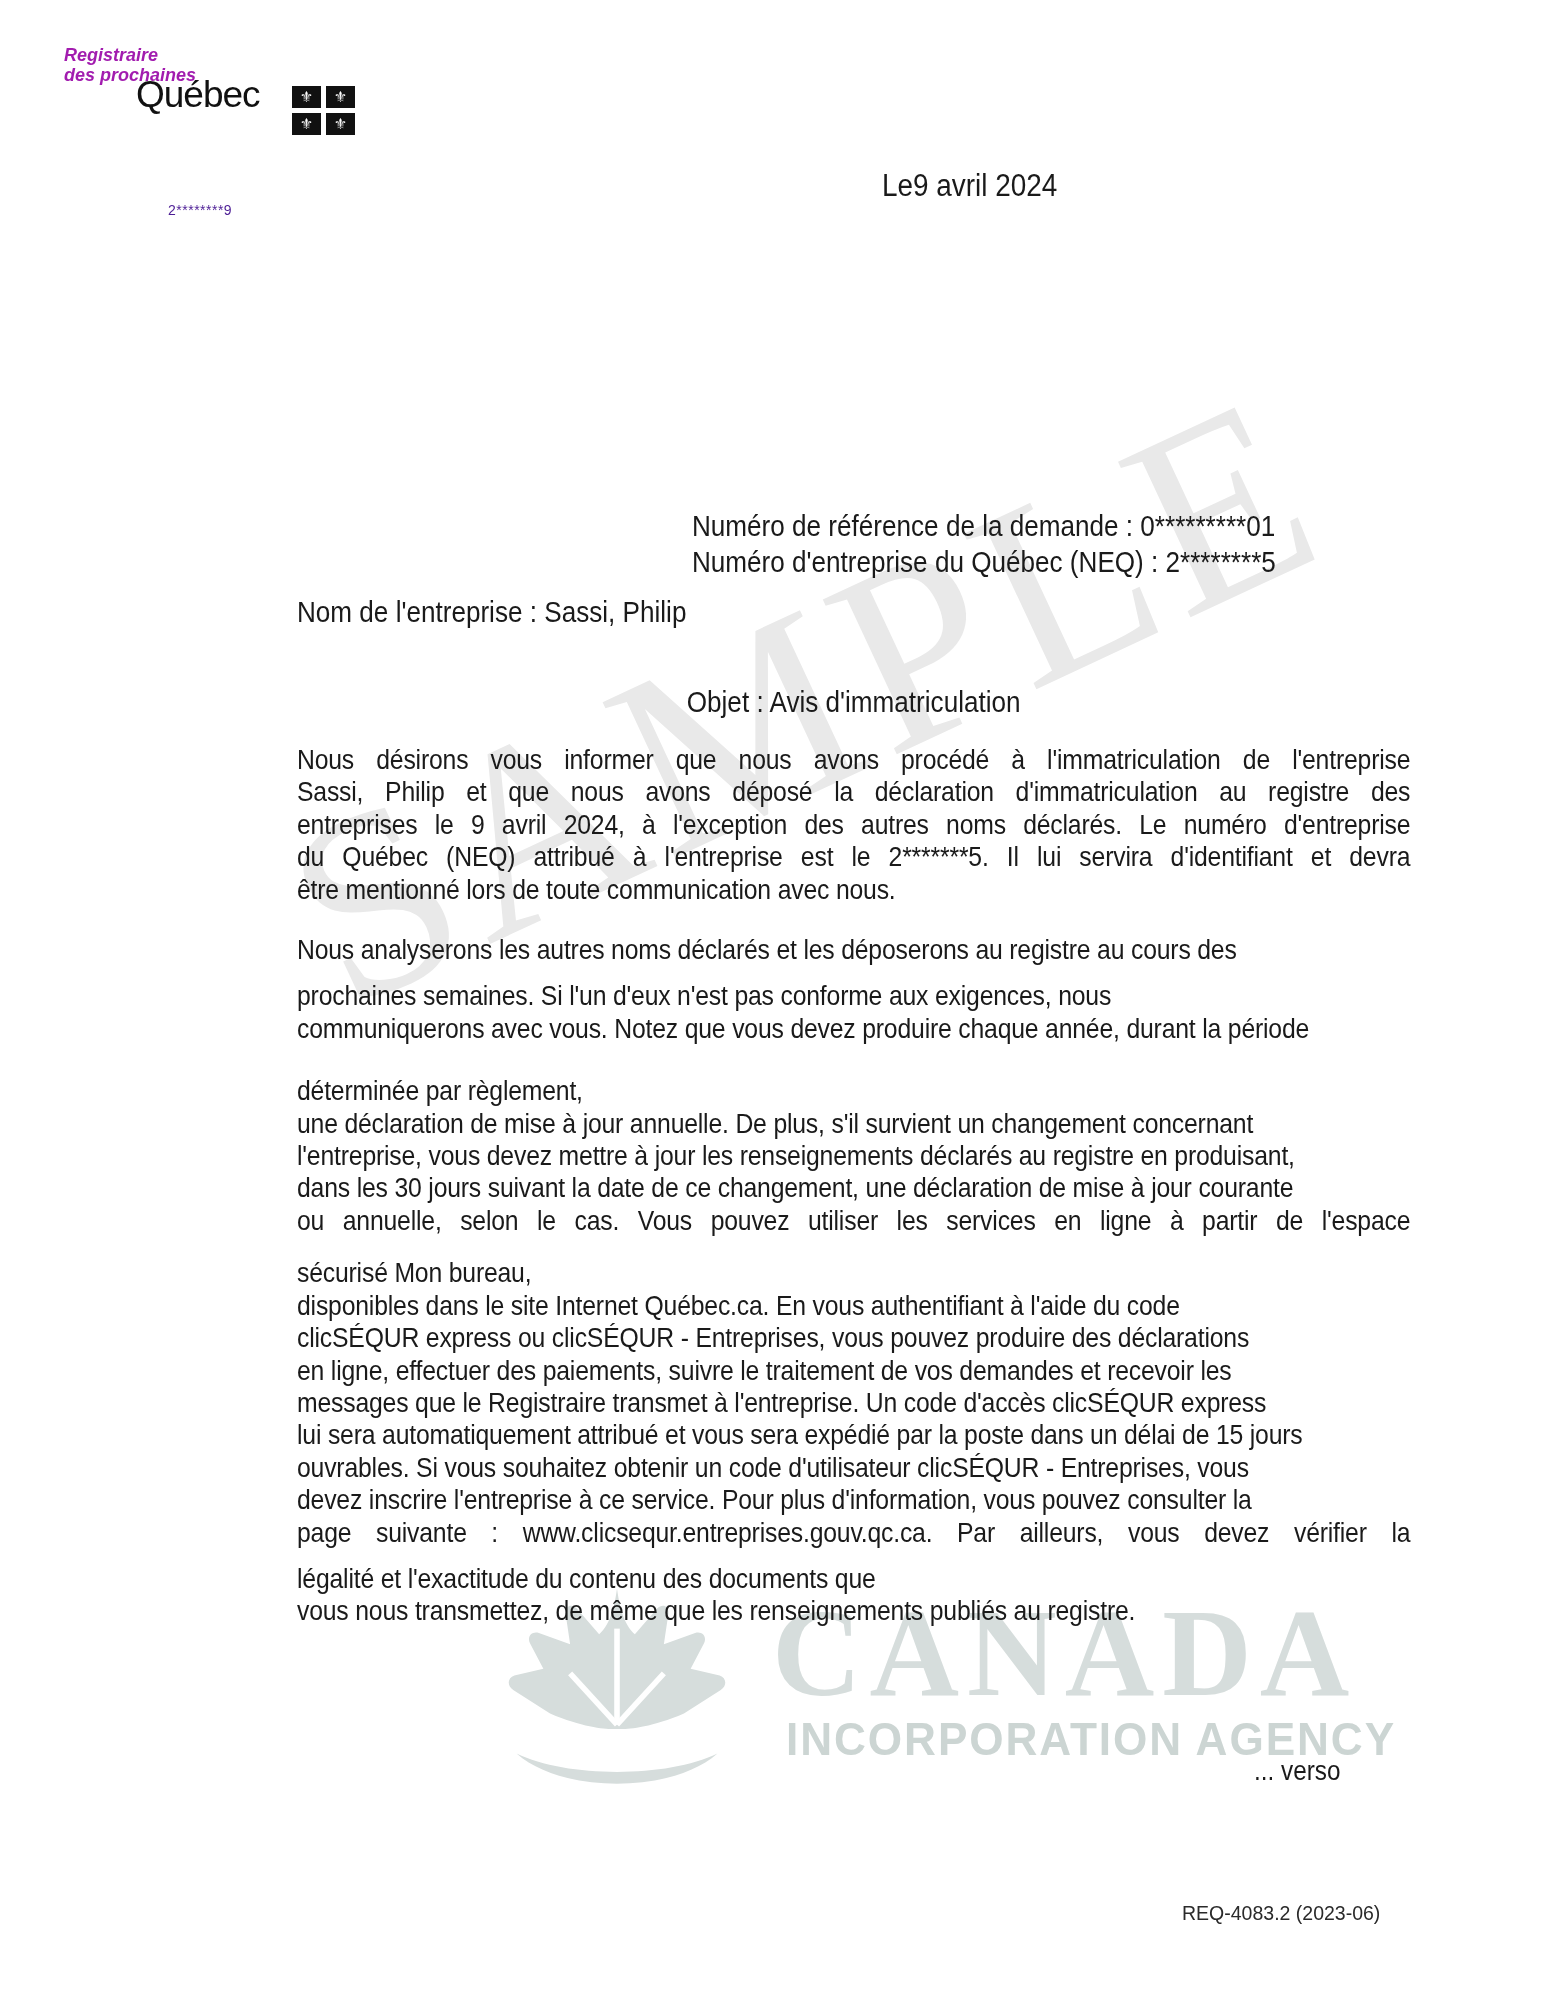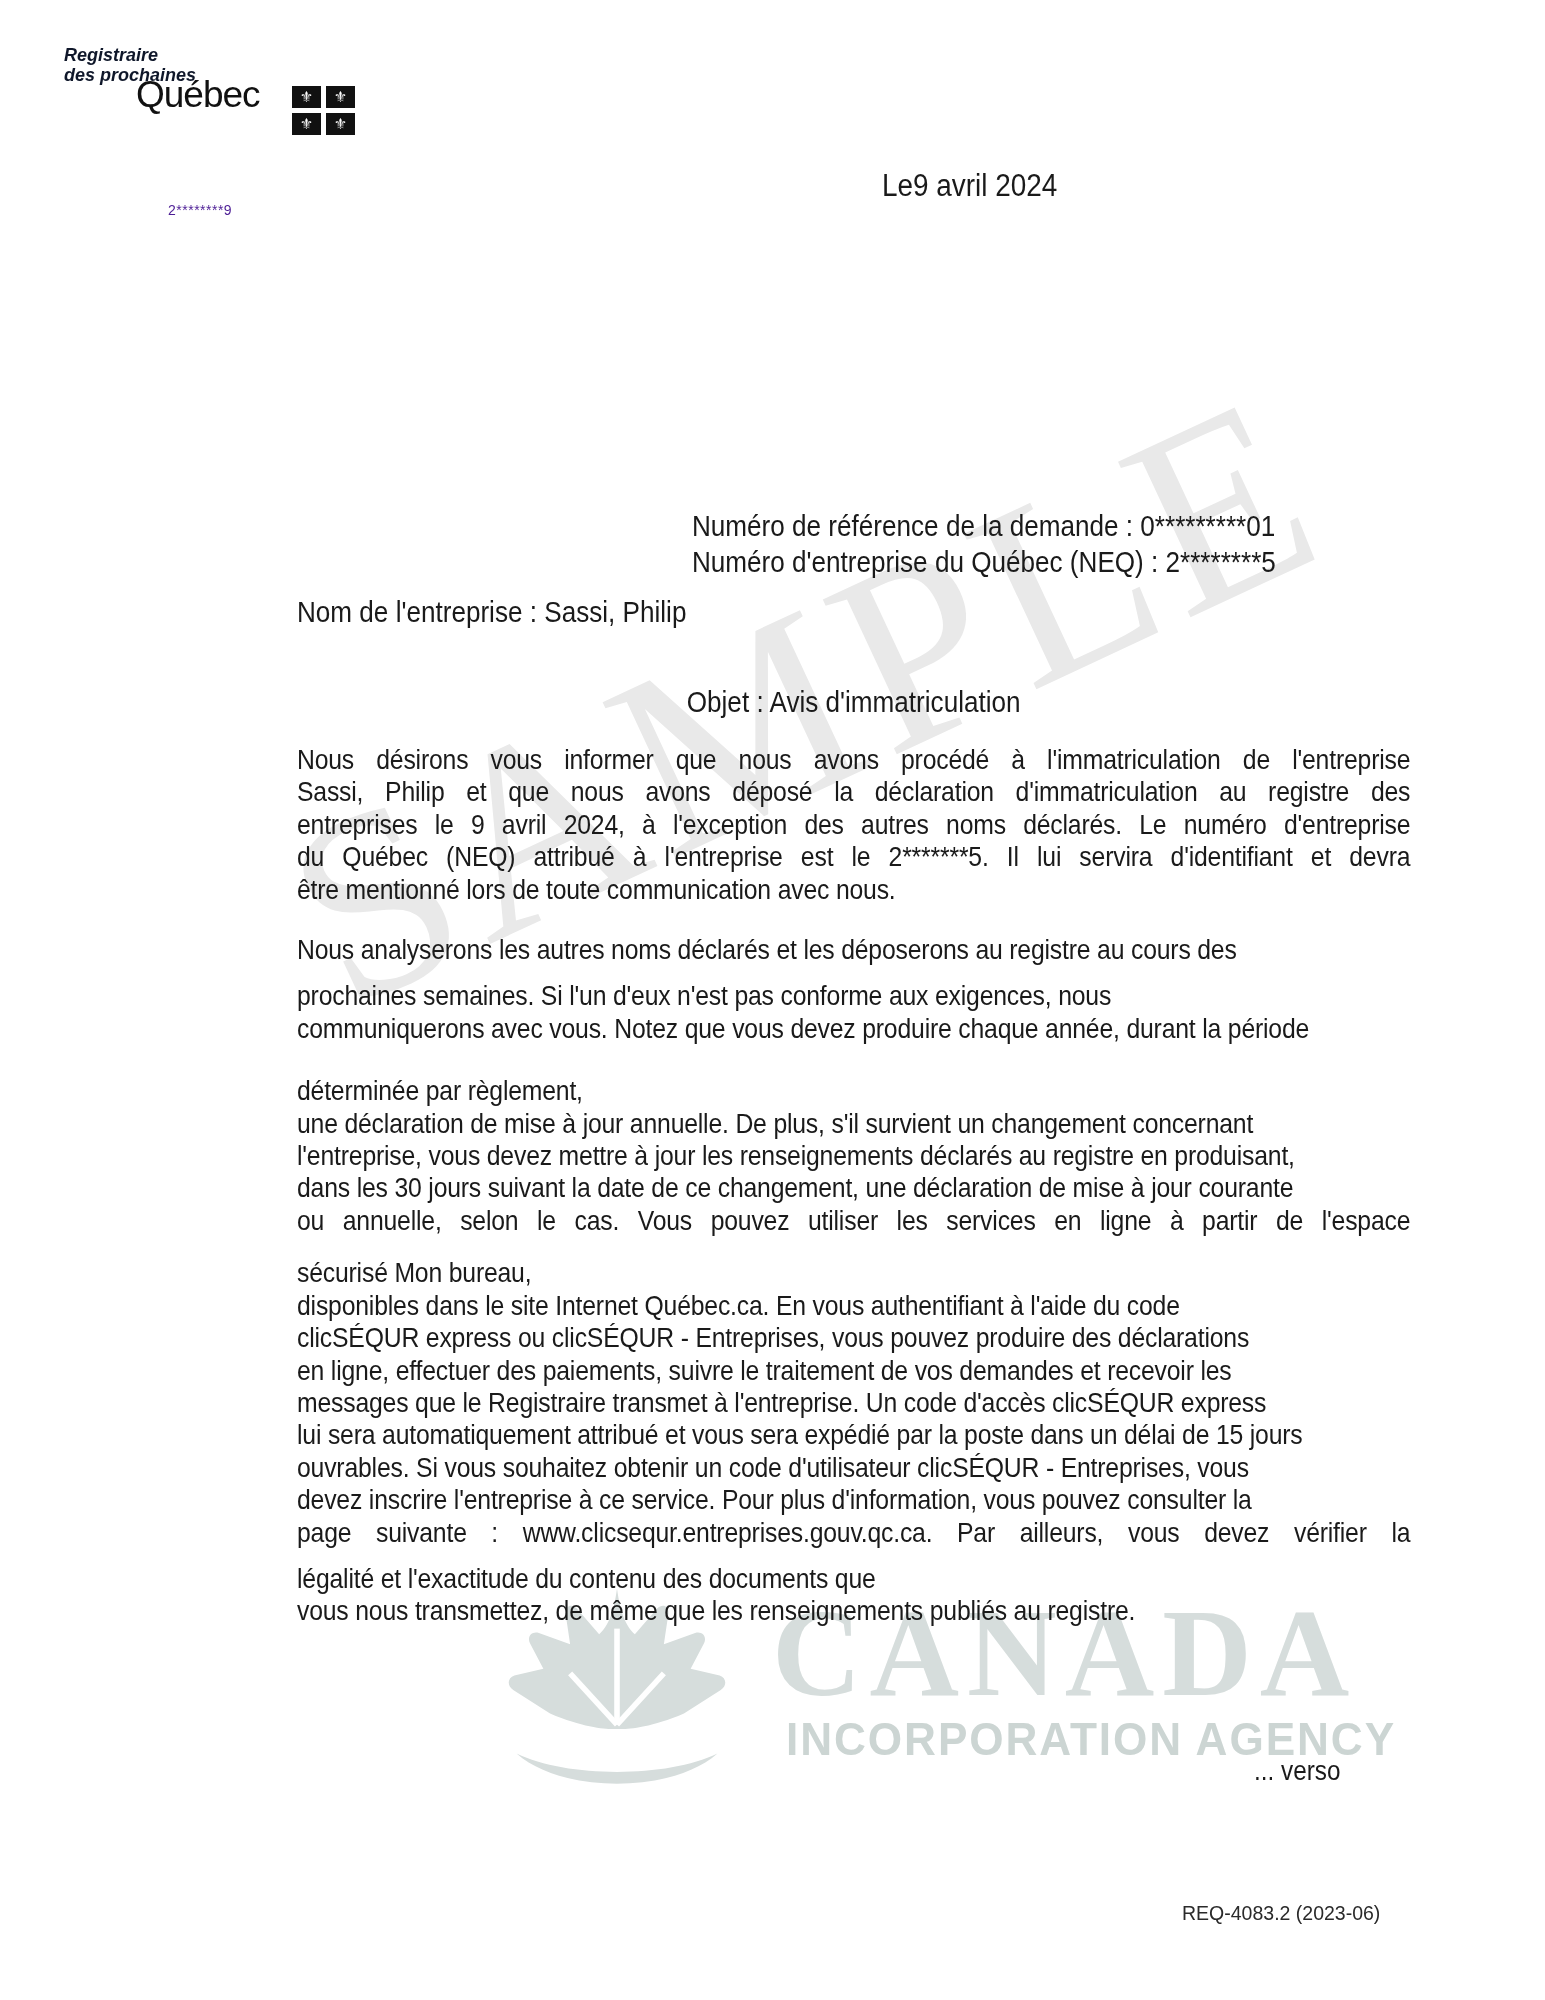--- a/index.html
+++ b/index.html
@@ -12,21 +12,21 @@
     font-family:"Liberation Serif",serif;font-size:262px;font-weight:400;letter-spacing:10px;
     color:#e9e9e9;text-align:center;line-height:320px;transform:rotate(-25deg);transform-origin:center;}
   .wm-canada{z-index:1;}
   .canada-name{left:772px;top:1592px;font-family:"Liberation Serif",serif;font-weight:700;
     font-size:124px;line-height:1;letter-spacing:8px;color:#d6dddc;}
   .agency-sub{left:786px;top:1712px;font-weight:700;font-size:46px;letter-spacing:2px;
     color:#ccd5d3;transform:scaleX(0.96);transform-origin:0 0;}
   .leaf{left:446px;top:1584px;}
   
   .logo-org{left:64px;top:45px;z-index:2;font-weight:700;font-style:italic;
-    font-size:18px;line-height:20px;color:#0f172a;}
+    font-size:18px;line-height:20px;color:#a21caf;}
   .logo-wordmark{left:116px;top:74px;z-index:2;font-size:37px;font-weight:400;
     letter-spacing:-1px;color:#111;margin-left:20px;}
   .flag{left:292px;top:86px;z-index:2;display:grid;grid-template-columns:29px 29px;
     grid-template-rows:22px 22px;gap:5px;}
   .flag-cell{background:#111;display:flex;align-items:center;justify-content:center;}
   .fleur{font-family:"DejaVu Sans",sans-serif;font-size:15px;color:#fff;line-height:1;}
   
   .file-number{left:168px;top:202px;z-index:2;font-size:14px;letter-spacing:0.5px;color:#4c1d95;}
   .date{left:882px;top:168px;z-index:2;font-size:31px;}
   .recipient{left:304px;top:246px;z-index:2;font-family:"Liberation Mono",monospace;

